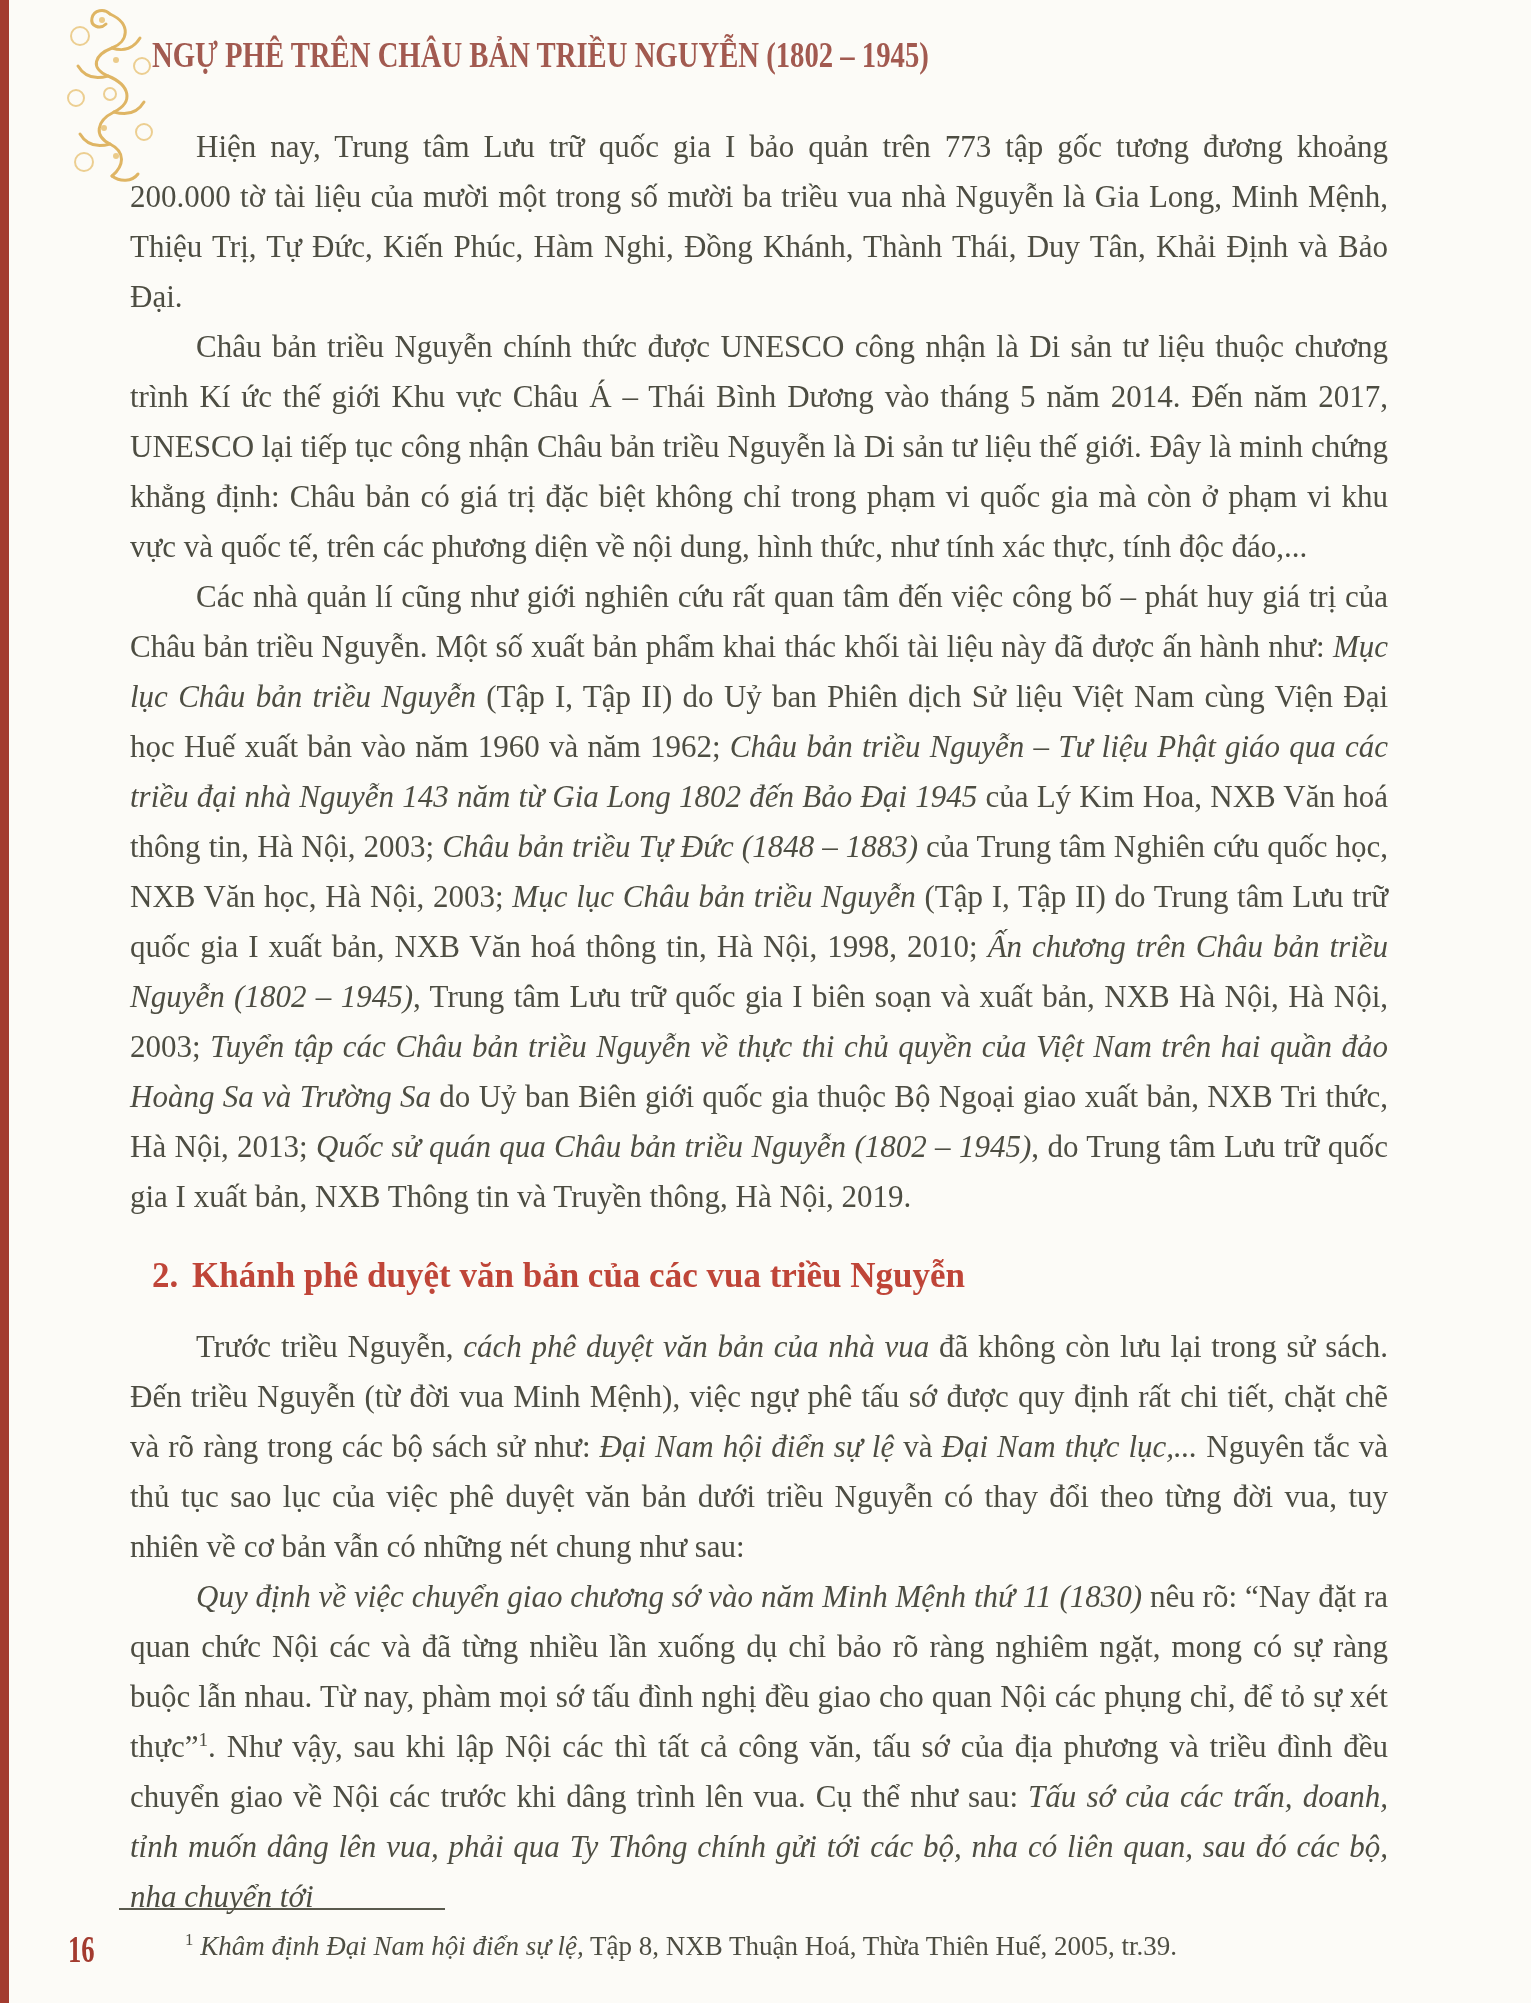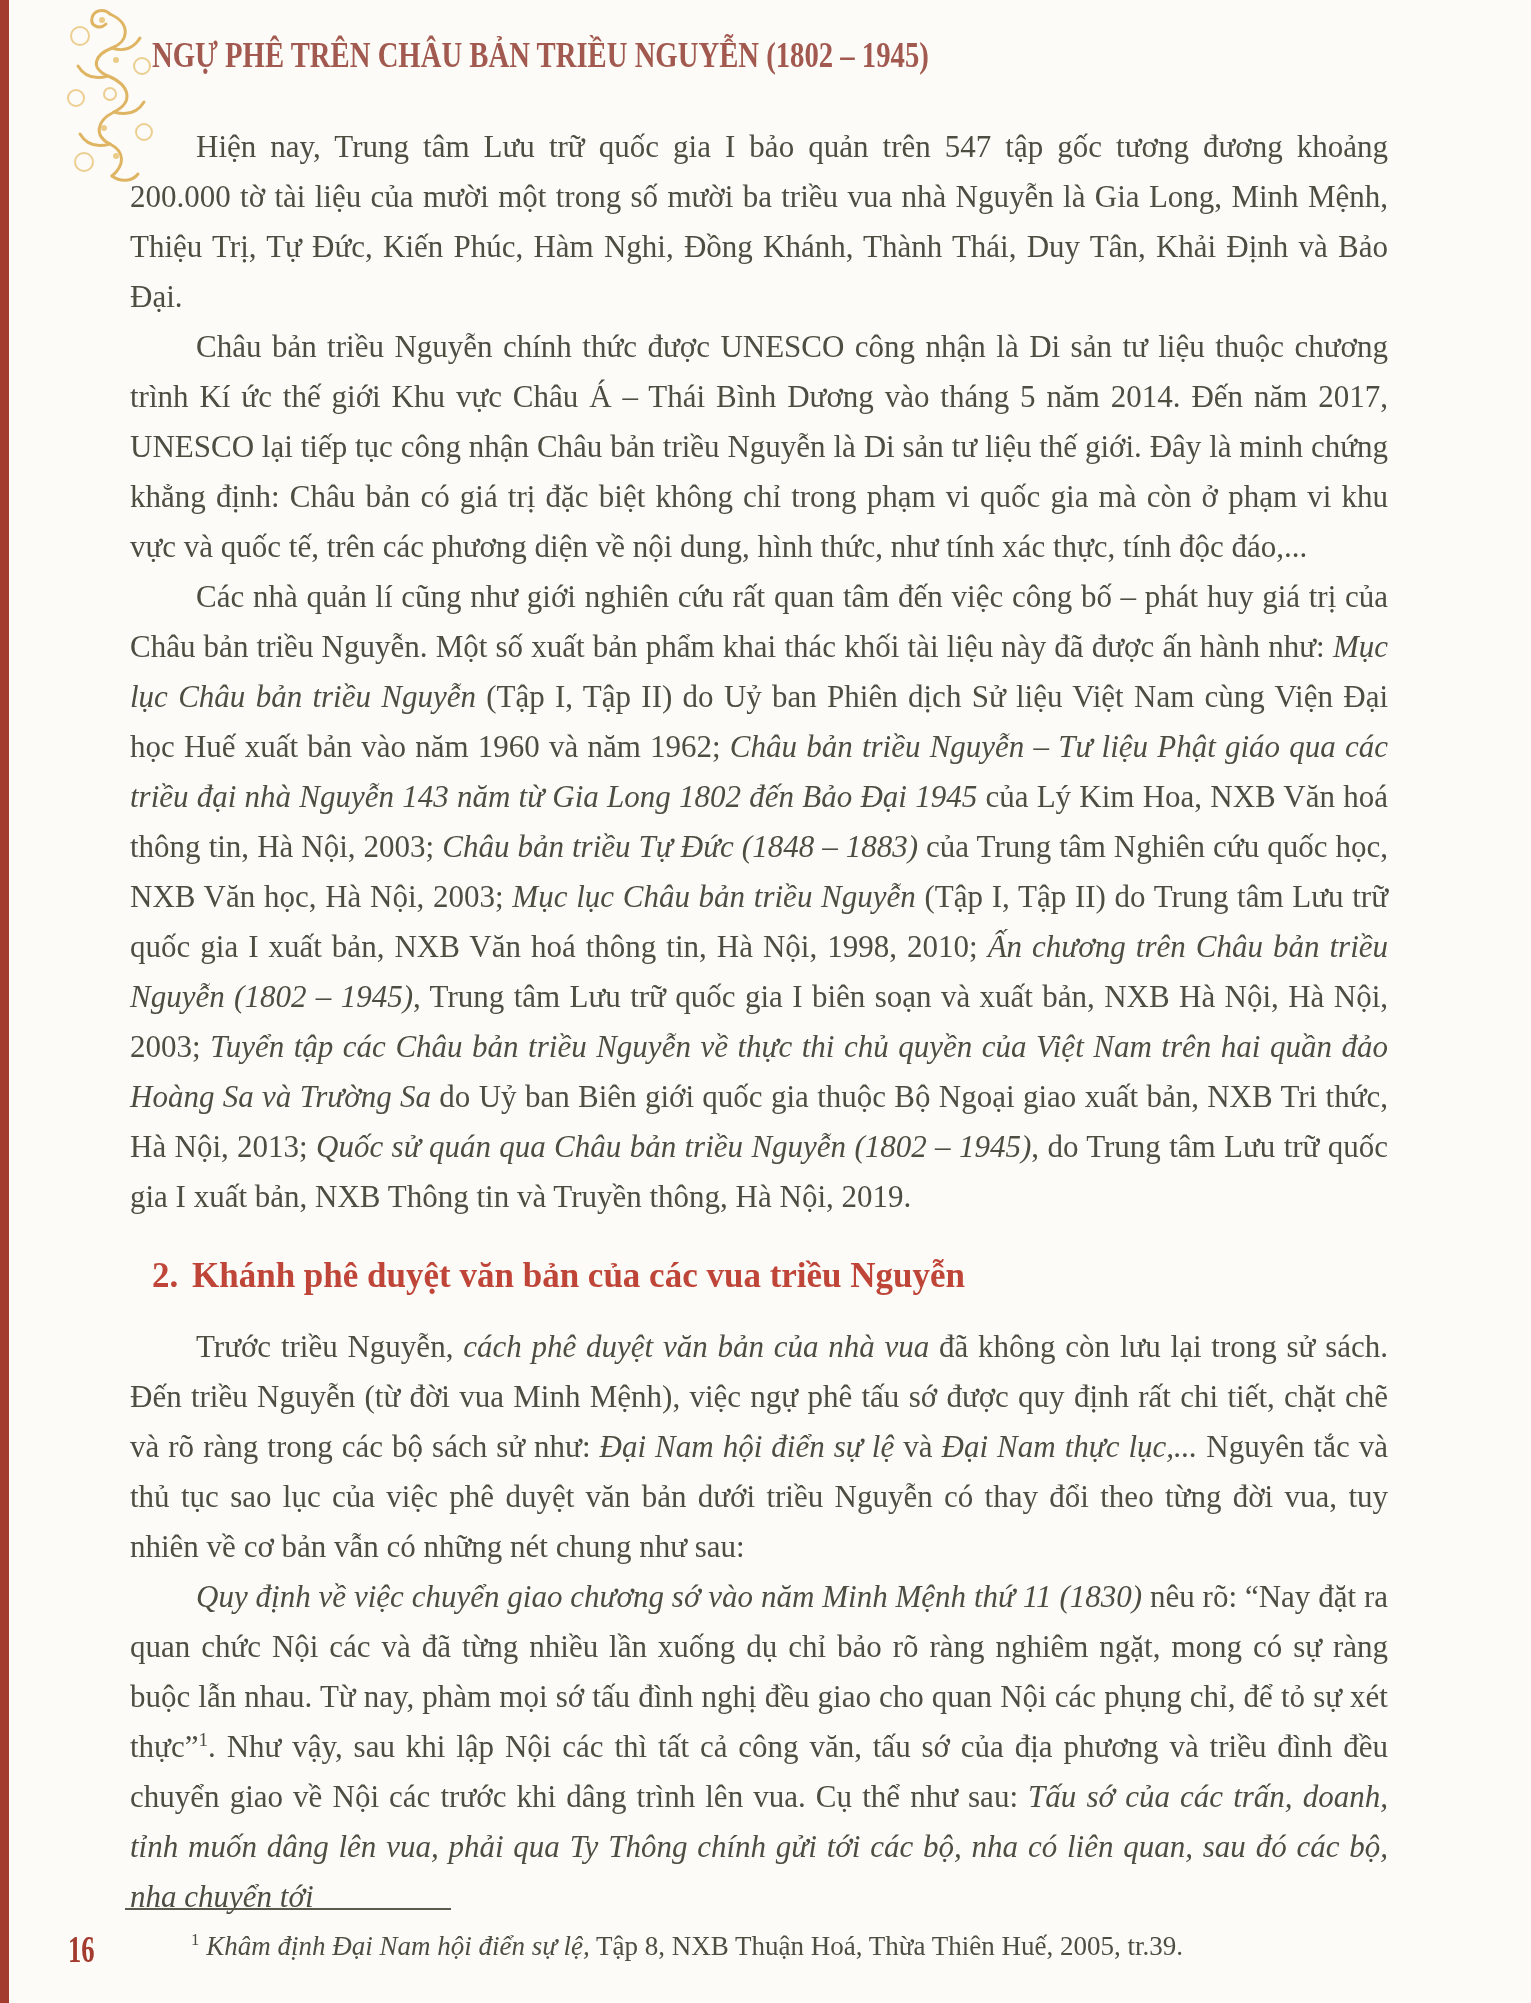--- a/index.html
+++ b/index.html
@@ -48,21 +48,21 @@
   .run-sup{vertical-align:super;font-size:0.62em;line-height:0;}
   h2.section-heading{
     display:flex;
     margin-top:30px;margin-bottom:22px;
     color:var(--accent-red);
     font-size:35px;font-weight:bold;line-height:48px;
   }
   .sec-num{width:62px;flex:0 0 auto;padding-left:22px;}
   .sec-title{flex:1;}
   .footnote-area{
-    position:absolute;left:125px;top:1908px;width:1258px;
+    position:absolute;left:119px;top:1908px;width:1258px;
   }
   .footnote-rule{
     width:326px;height:2px;background:#5a5a4e;margin-bottom:16px;
   }
   p.footnote{
     font-size:27px;line-height:40px;
     text-indent:66px;text-align:justify;
     color:var(--body-text);
   }
   .page-number{
@@ -102,21 +102,21 @@
         <circle cx="52" cy="14" r="3"></circle>
         <circle cx="66" cy="54" r="3"></circle>
         <circle cx="54" cy="122" r="3"></circle>
         <circle cx="66" cy="150" r="3"></circle>
       </g>
     </svg>
     <h1 class="running-title">NGỰ PHÊ TRÊN CHÂU BẢN TRIỀU NGUYỄN (1802 – 1945)</h1>
   </header>
 
   <main>
-    <p class="para"><span class="run-normal">Hiện nay, Trung tâm Lưu trữ quốc gia I bảo quản trên 547 tập gốc tương đương khoảng 200.000 tờ tài liệu của mười một trong số mười ba triều vua nhà Nguyễn là Gia Long, Minh Mệnh, Thiệu Trị, Tự Đức, Kiến Phúc, Hàm Nghi, Đồng Khánh, Thành Thái, Duy Tân, Khải Định và Bảo Đại.</span></p>
+    <p class="para"><span class="run-normal">Hiện nay, Trung tâm Lưu trữ quốc gia I bảo quản trên 773 tập gốc tương đương khoảng 200.000 tờ tài liệu của mười một trong số mười ba triều vua nhà Nguyễn là Gia Long, Minh Mệnh, Thiệu Trị, Tự Đức, Kiến Phúc, Hàm Nghi, Đồng Khánh, Thành Thái, Duy Tân, Khải Định và Bảo Đại.</span></p>
     <p class="para"><span class="run-normal">Châu bản triều Nguyễn chính thức được UNESCO công nhận là Di sản tư liệu thuộc chương trình Kí ức thế giới Khu vực Châu Á – Thái Bình Dương vào tháng 5 năm 2014. Đến năm 2017, UNESCO lại tiếp tục công nhận Châu bản triều Nguyễn là Di sản tư liệu thế giới. Đây là minh chứng khẳng định: Châu bản có giá trị đặc biệt không chỉ trong phạm vi quốc gia mà còn ở phạm vi khu vực và quốc tế, trên các phương diện về nội dung, hình thức, như tính xác thực, tính độc đáo,...</span></p>
     <p class="para"><span class="run-normal">Các nhà quản lí cũng như giới nghiên cứu rất quan tâm đến việc công bố – phát huy giá trị của Châu bản triều Nguyễn. Một số xuất bản phẩm khai thác khối tài liệu này đã được ấn hành như: </span><span class="run-italic">Mục lục Châu bản triều Nguyễn</span><span class="run-normal"> (Tập I, Tập II) do Uỷ ban Phiên dịch Sử liệu Việt Nam cùng Viện Đại học Huế xuất bản vào năm 1960 và năm 1962; </span><span class="run-italic">Châu bản triều Nguyễn – Tư liệu Phật giáo qua các triều đại nhà Nguyễn 143 năm từ Gia Long 1802 đến Bảo Đại 1945</span><span class="run-normal"> của Lý Kim Hoa, NXB Văn hoá thông tin, Hà Nội, 2003; </span><span class="run-italic">Châu bản triều Tự Đức (1848 – 1883)</span><span class="run-normal"> của Trung tâm Nghiên cứu quốc học, NXB Văn học, Hà Nội, 2003; </span><span class="run-italic">Mục lục Châu bản triều Nguyễn</span><span class="run-normal"> (Tập I, Tập II) do Trung tâm Lưu trữ quốc gia I xuất bản, NXB Văn hoá thông tin, Hà Nội, 1998, 2010; </span><span class="run-italic">Ấn chương trên Châu bản triều Nguyễn (1802 – 1945)</span><span class="run-normal">, Trung tâm Lưu trữ quốc gia I biên soạn và xuất bản, NXB Hà Nội, Hà Nội, 2003; </span><span class="run-italic">Tuyển tập các Châu bản triều Nguyễn về thực thi chủ quyền của Việt Nam trên hai quần đảo Hoàng Sa và Trường Sa</span><span class="run-normal"> do Uỷ ban Biên giới quốc gia thuộc Bộ Ngoại giao xuất bản, NXB Tri thức, Hà Nội, 2013; </span><span class="run-italic">Quốc sử quán qua Châu bản triều Nguyễn (1802 – 1945)</span><span class="run-normal">, do Trung tâm Lưu trữ quốc gia I xuất bản, NXB Thông tin và Truyền thông, Hà Nội, 2019.</span></p>
 
     <h2 class="section-heading">
       <span class="sec-num">2.</span>
       <span class="sec-title">Khánh phê duyệt văn bản của các vua triều Nguyễn</span>
     </h2>
 
     <p class="para"><span class="run-normal">Trước triều Nguyễn, </span><span class="run-italic">cách phê duyệt văn bản của nhà vua</span><span class="run-normal"> đã không còn lưu lại trong sử sách. Đến triều Nguyễn (từ đời vua Minh Mệnh), việc ngự phê tấu sớ được quy định rất chi tiết, chặt chẽ và rõ ràng trong các bộ sách sử như: </span><span class="run-italic">Đại Nam hội điển sự lệ</span><span class="run-normal"> và </span><span class="run-italic">Đại Nam thực lục,...</span><span class="run-normal"> Nguyên tắc và thủ tục sao lục của việc phê duyệt văn bản dưới triều Nguyễn có thay đổi theo từng đời vua, tuy nhiên về cơ bản vẫn có những nét chung như sau:</span></p>
     <p class="para"><span class="run-italic">Quy định về việc chuyển giao chương sớ vào năm Minh Mệnh thứ 11 (1830)</span><span class="run-normal"> nêu rõ: “Nay đặt ra quan chức Nội các và đã từng nhiều lần xuống dụ chỉ bảo rõ ràng nghiêm ngặt, mong có sự ràng buộc lẫn nhau. Từ nay, phàm mọi sớ tấu đình nghị đều giao cho quan Nội các phụng chỉ, để tỏ sự xét thực”</span><span class="run-sup">1</span><span class="run-normal">. Như vậy, sau khi lập Nội các thì tất cả công văn, tấu sớ của địa phương và triều đình đều chuyển giao về Nội các trước khi dâng trình lên vua. Cụ thể như sau: </span><span class="run-italic">Tấu sớ của các trấn, doanh, tỉnh muốn dâng lên vua, phải qua Ty Thông chính gửi tới các bộ, nha có liên quan, sau đó các bộ, nha chuyển tới</span></p>

